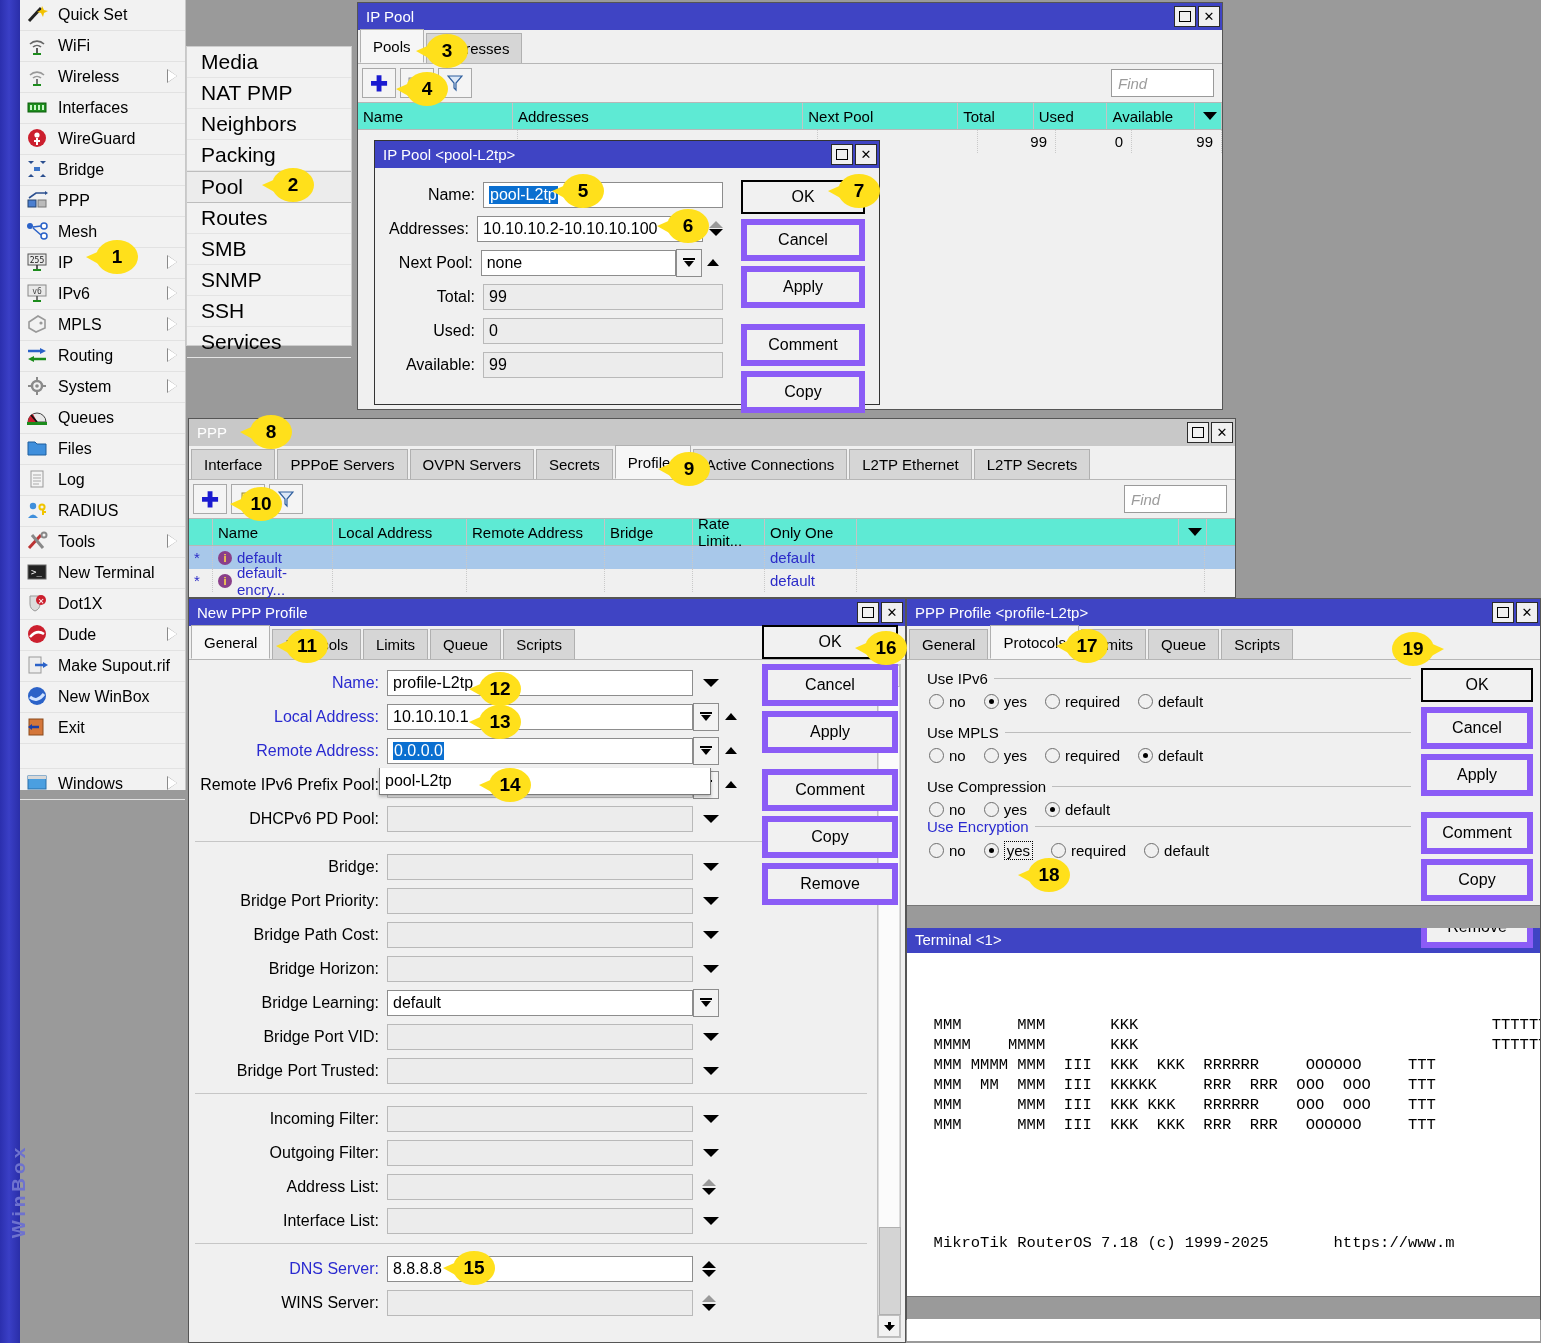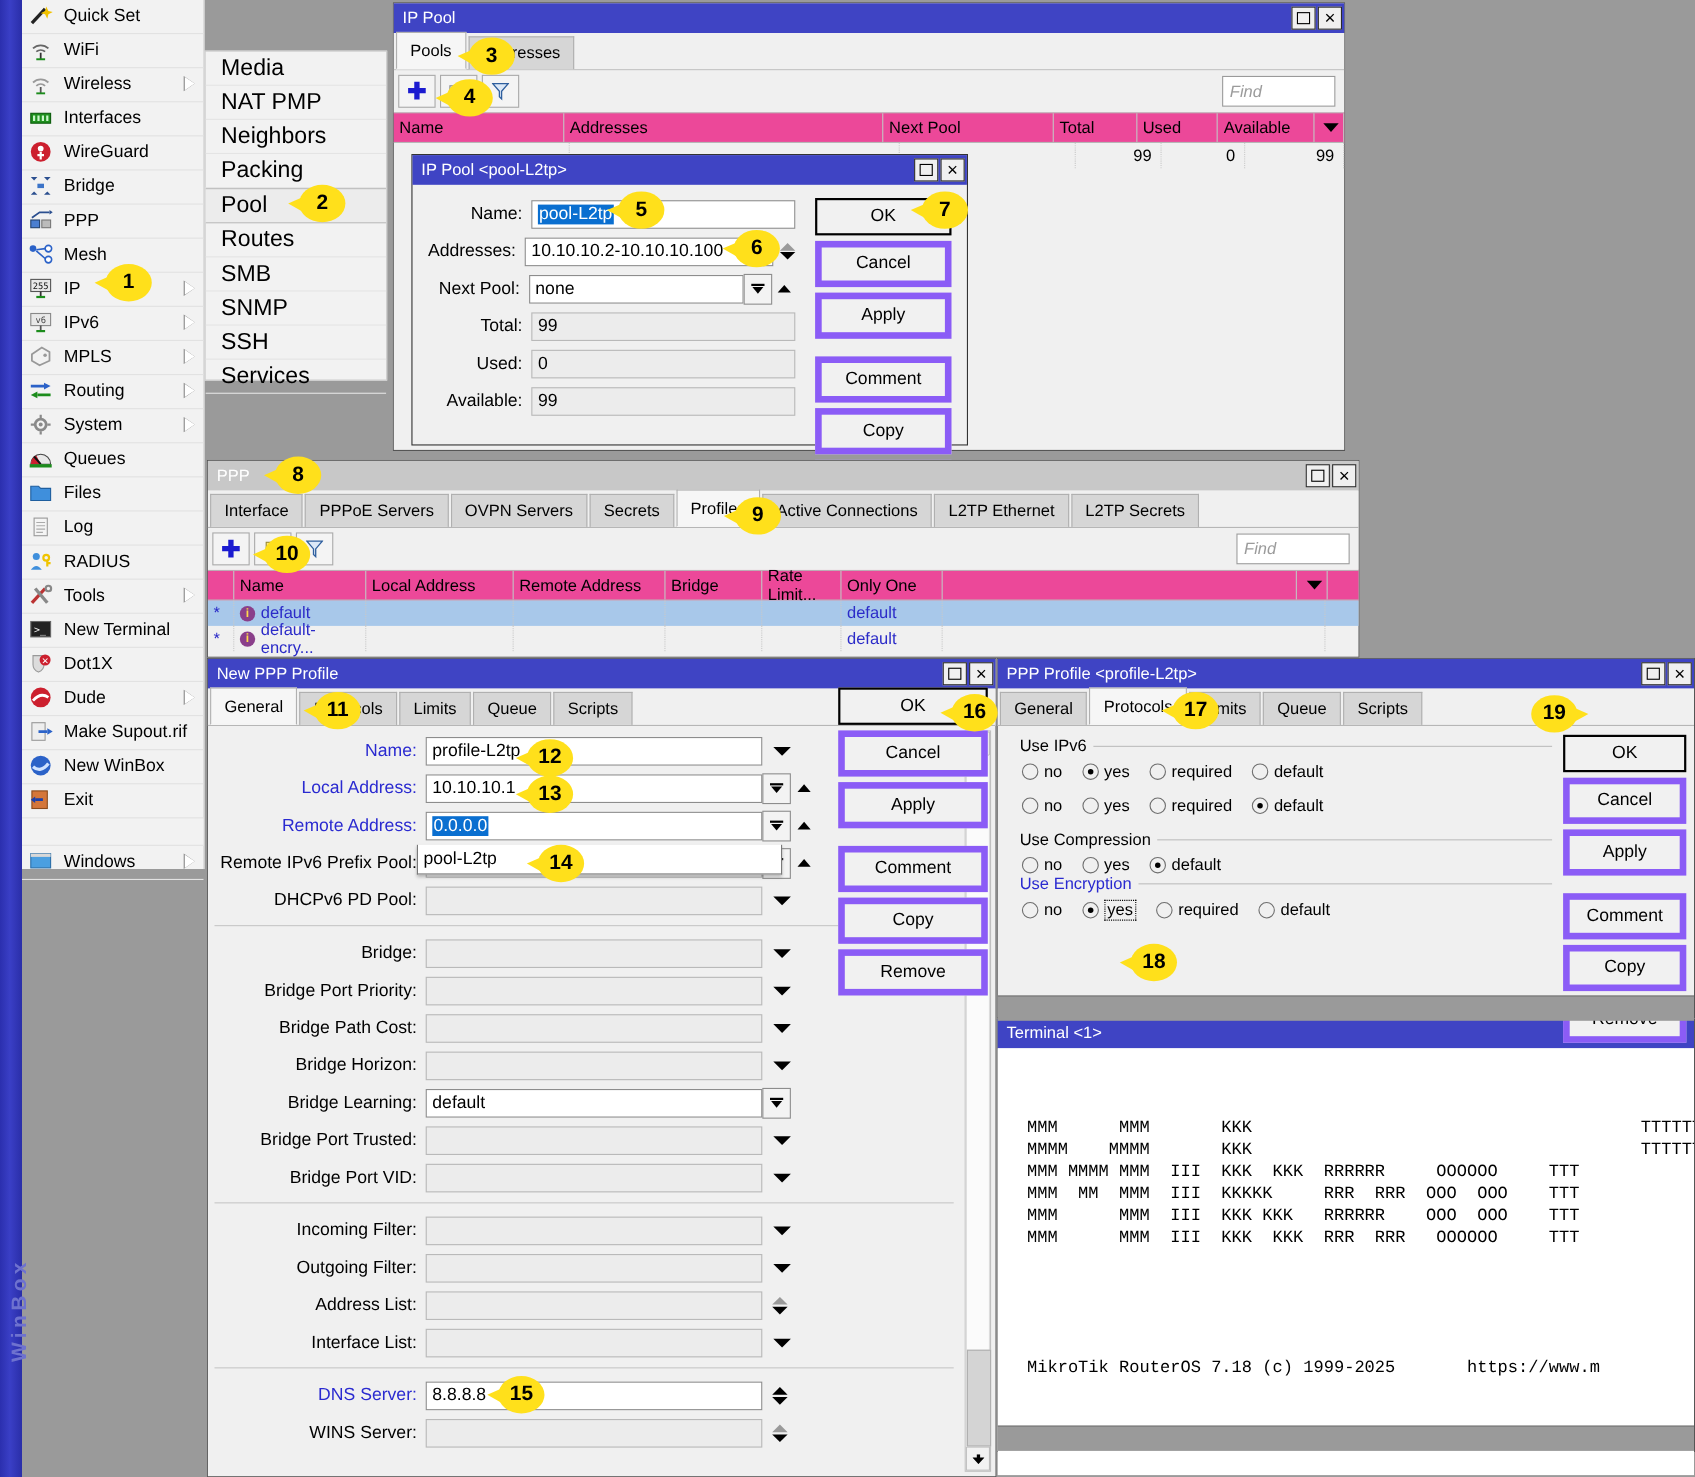--- a/index.html
+++ b/index.html
@@ -54,21 +54,21 @@
   .tab.active{background:#f6f6f6;height:32px;border-bottom:1px solid #f6f6f6;position:relative;z-index:2;}
 
   
   .toolbar{height:38px;display:flex;align-items:center;padding-left:4px;background:#f0f0f0;position:relative;}
   .tool-btn{width:32px;height:28px;border:1px solid #a9a9a9;background:#f4f4f4;margin-right:4px;display:flex;align-items:center;justify-content:center;}
   .plus{color:#1b1bd0;font-weight:bold;font-size:21px;line-height:1;}
   .find-box{position:absolute;right:8px;top:5px;width:95px;height:26px;border:1px solid #9a9a9a;background:#fff;
             color:#9b9b9b;font-style:italic;font-size:15px;display:flex;align-items:center;padding-left:6px;}
 
   
-  .lhead{display:flex;height:26px;background:#ec4899;border-top:1px solid #b7b7b7;border-bottom:1px solid #b7b7b7;font-size:15px;}
+  .lhead{display:flex;height:26px;background:#5eead4;border-top:1px solid #b7b7b7;border-bottom:1px solid #b7b7b7;font-size:15px;}
   .lhead>div{border-right:1px solid #c4c4c4;padding-left:5px;display:flex;align-items:center;box-sizing:border-box;}
   .lrow{display:flex;height:23px;font-size:15px;}
   .lrow>div{border-right:1px dotted #c9c9c9;padding-left:5px;display:flex;align-items:center;box-sizing:border-box;}
   .lrow.sel{background:#a8c8ea;}
   .lrow .numr{justify-content:flex-end;padding-right:8px;}
   .pf-name{color:#2b2bc8;}
   .infodot{width:14px;height:14px;border-radius:50%;background:#8a3f8a;color:#ffd94a;font-size:11px;font-weight:bold;
            display:inline-flex;align-items:center;justify-content:center;margin-right:5px;flex:0 0 14px;}
 
   
@@ -659,28 +659,28 @@
         </div>
         <div class="frow" style="margin-left: 2px;">
           <div class="flabel" style="width: 188px;">Bridge Learning:</div>
           <div class="finput" style="width: 306px;">default</div>
           <div class="drop-btn">
             <span class="bar"></span>
             <span class="tri-d" style="border-left-width:5px;border-right-width:5px;border-top-width:6px"></span>
           </div>
         </div>
         <div class="frow" style="margin-left: 2px;">
+          <div class="flabel" style="width: 188px;">Bridge Port VID:</div>
+          <div class="finput dis" style="width: 306px;"></div>
+          <div class="plaincaret" style="margin-left: 6px;">
+            <span class="tri-d" style="border-left-width:8px;border-right-width:8px;border-top-width:8px"></span>
+          </div>
+        </div>
+        <div class="frow" style="margin-left: 2px;">
           <div class="flabel" style="width: 188px;">Bridge Port Trusted:</div>
-          <div class="finput dis" style="width: 306px;"></div>
-          <div class="plaincaret" style="margin-left: 6px;">
-            <span class="tri-d" style="border-left-width:8px;border-right-width:8px;border-top-width:8px"></span>
-          </div>
-        </div>
-        <div class="frow" style="margin-left: 2px;">
-          <div class="flabel" style="width: 188px;">Bridge Port VID:</div>
           <div class="finput dis" style="width: 306px;"></div>
           <div class="plaincaret" style="margin-left: 6px;">
             <span class="tri-d" style="border-left-width:8px;border-right-width:8px;border-top-width:8px"></span>
           </div>
         </div>
         <div style="height: 1px; background: rgb(198, 198, 198); margin: 8px 10px 10px 6px;"></div>
         <div class="frow" style="margin-left: 2px;">
           <div class="flabel" style="width: 188px;">Incoming Filter:</div>
           <div class="finput dis" style="width: 306px;"></div>
           <div class="plaincaret" style="margin-left: 6px;">
@@ -793,20 +793,24 @@
               <span class="radio"></span>
               <span>required</span>
             </div>
             <div class="ropt">
               <span class="radio"></span>
               <span>default</span>
             </div>
           </div>
         </div>
         <div style="margin-bottom: 14px;">
+          <div style="display: flex; align-items: center; margin-bottom: 6px;">
+            <div class="grp-title">Use MPLS</div>
+            <div class="grp-line"></div>
+          </div>
           <div style="display: flex; align-items: center; padding-left: 8px;">
             <div class="ropt">
               <span class="radio"></span>
               <span>no</span>
             </div>
             <div class="ropt">
               <span class="radio"></span>
               <span>yes</span>
             </div>
             <div class="ropt">

